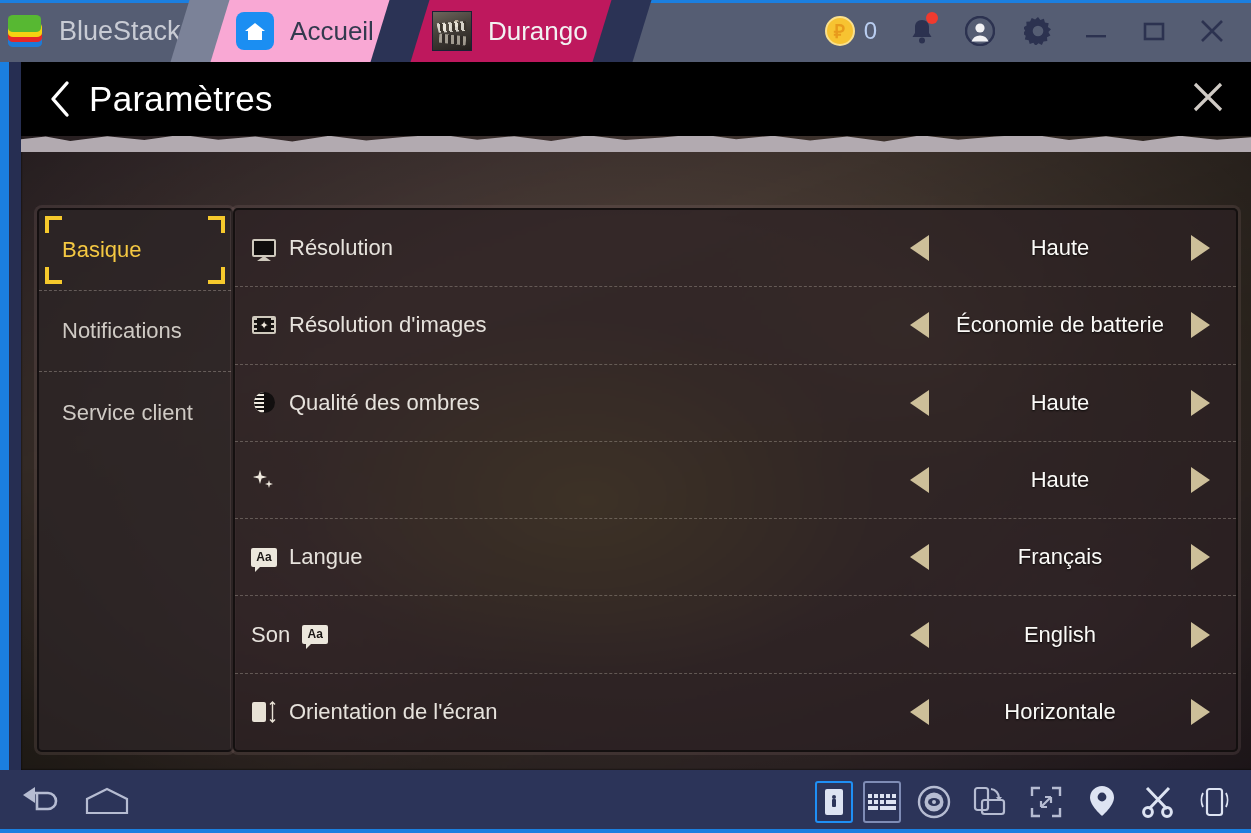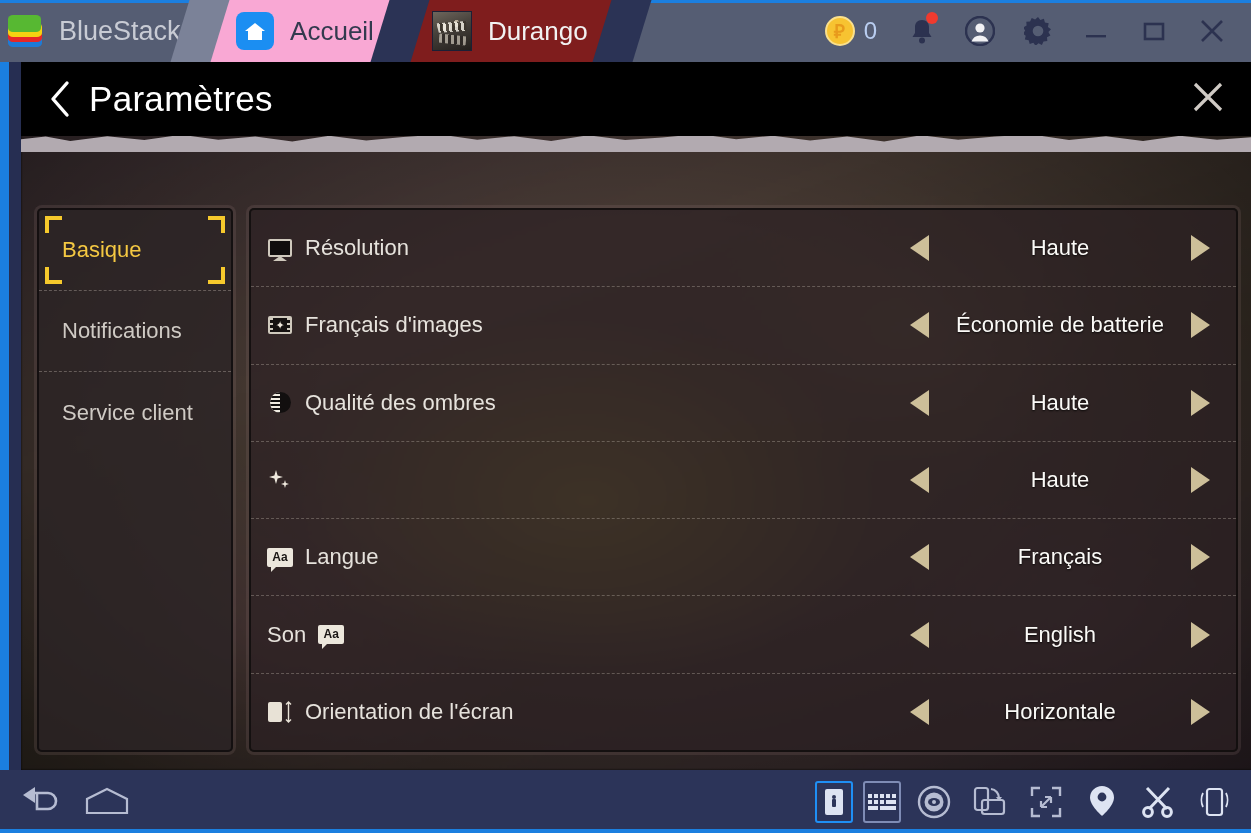--- a/index.html
+++ b/index.html
@@ -49,21 +49,21 @@
   }
   .tab.home { background: #f9a8d4; margin-left: -14px; padding-left: 36px; }
   .tab.home::before {
     content:""; position:absolute; left:-20px; top:0; width:40px; height:62px;
     background:#7b8298; transform: skewX(-17deg);
   }
   .tab.home::after {
     content:""; position:absolute; right:-20px; top:0; width:40px; height:62px;
     background:#7b8298; transform: skewX(-17deg);
   }
-  .tab.game { background: #7f1d1d; margin-left: -8px; padding-left: 32px; }
+  .tab.game { background: #be185d; margin-left: -8px; padding-left: 32px; }
   .tab.game::before {
     content:""; position:absolute; left:-20px; top:0; width:40px; height:62px;
     background:#2b3355; transform: skewX(-17deg);
   }
   .tab.game::after {
     content:""; position:absolute; right:-20px; top:0; width:40px; height:62px;
     background:#2b3355; transform: skewX(-17deg);
   }
   .tab > * { position: relative; z-index: 2; }
   .tab-icon-home {
@@ -173,21 +173,20 @@
     position: absolute; left: 0; top: 84px; right: 0; bottom: 0;
     display: flex; z-index: 6; padding: 62px 16px 18px 16px;
   }
 
   
   .sidebar {
     width: 196px; flex: 0 0 auto;
     background: rgba(44,36,38,.80);
     border: 2px solid rgba(18,14,14,.9);
     border-radius: 5px;
-    margin-right: 16px;
     box-shadow: 0 0 0 3px rgba(150,120,120,.18);
     display: flex; flex-direction: column;
   }
   .side-item {
     height: 81px; display: flex; align-items: center;
     padding-left: 23px; position: relative;
     font-size: 22px; color: #cfcac4;
     border-bottom: 1px dashed rgba(205,195,185,.35);
   }
   .side-item:last-child { border-bottom: none; }
@@ -433,21 +432,21 @@
           </div>
         </div>
 
         <div class="opt-row">
           <div class="opt-left">
             <span class="opt-icon">
                 <span class="ic-film">
                   <span>✦</span>
                 </span>
               </span>
-            <span class="opt-label">Français d'images</span>
+            <span class="opt-label">Résolution d'images</span>
           </div>
           <div class="opt-right">
             <span class="arrow left"></span>
             <span class="opt-value">Économie de batterie</span>
             <span class="arrow right"></span>
           </div>
         </div>
 
         <div class="opt-row">
           <div class="opt-left">

